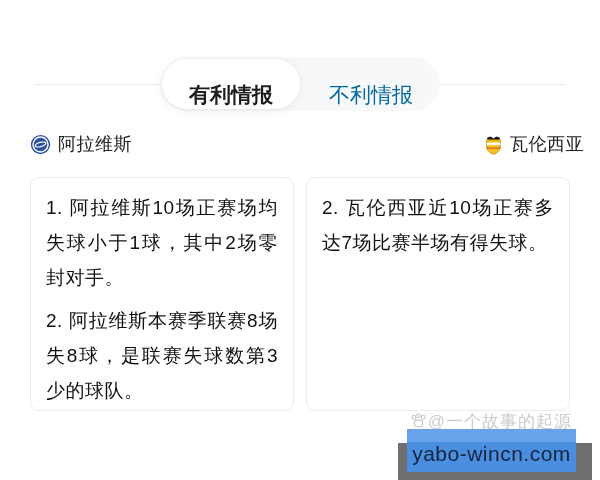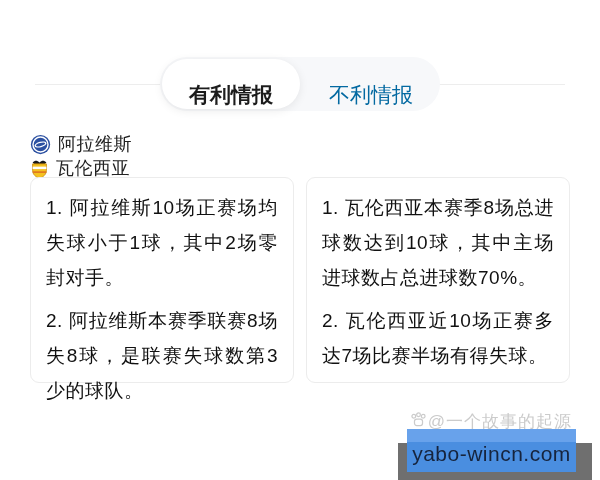--- a/index.html
+++ b/index.html
@@ -29,43 +29,43 @@
   }
   .tab.active {
     background: #ffffff; color: #1c1c1c; font-weight: bold;
     box-shadow: 0 2px 10px rgba(0,0,0,0.08); margin: 2px;
   }
   .tab.inactive { color: #0369a1; }
 
   
   .teams {
     position: absolute; top: 132px; left: 30px; right: 16px;
-    display: flex; justify-content: space-between; align-items: flex-start; flex-direction: column;
+    display: flex; justify-content: space-between; align-items: flex-end;
   }
   .team { display: flex; align-items: center; gap: 7px; }
   .team-name { font-size: 18px; color: #222; letter-spacing: 0.5px; }
   .crest { display: inline-flex; }
 
   
   .cards {
     position: absolute; top: 177px; left: 30px; right: 30px;
     display: flex; gap: 12px;
   }
   .card {
-    flex: 1; min-width: 0; height: 206px; box-sizing: border-box;
+    flex: 1; min-width: 0; height: 234px; box-sizing: border-box;
     background: #ffffff; border: 1.5px solid #ececec; border-radius: 9px;
     padding: 12px 15px; font-size: 19px; line-height: 35px; color: #111;
     text-align: justify; letter-spacing: 0.5px;
   }
   .card p { margin: 0 0 8px 0; }
 
   
   .watermark {
     position: absolute; top: 410px; right: 28px;
-    display: flex; align-items: center; gap: 1px;
+    display: flex; align-items: flex-end; gap: 1px;
     color: #cbcbcb; font-size: 17px; letter-spacing: 1px;
   }
 
   
   .banner-shadow {
     position: absolute; left: 398px; top: 443px; width: 194px; height: 37px;
     background: #6f6f6f; z-index: 3;
   }
   .banner {
     position: absolute; left: 407px; top: 429px; width: 169px; height: 43px;
@@ -113,21 +113,20 @@
     <span class="team-name">瓦伦西亚</span>
   </div>
 </div>
 
 <div class="cards">
   <div class="card">
     <p>1. 阿拉维斯10场正赛场均失球小于1球，其中2场零封对手。</p>
     <p>2. 阿拉维斯本赛季联赛8场失8球，是联赛失球数第3少的球队。</p>
   </div>
   <div class="card">
-    <p>1. 瓦伦西亚本赛季8场总进球数达到10球，其中主场进球数占总进球数70%。</p>
     <p>2. 瓦伦西亚近10场正赛多达7场比赛半场有得失球。</p>
   </div>
 </div>
 
 <div class="watermark">
   <span>
     <svg width="17" height="15" viewBox="0 0 18 16" fill="none" stroke="#cbcbcb" stroke-width="1.3">
       <circle cx="4" cy="4.5" r="2"></circle>
       <circle cx="9" cy="3" r="2"></circle>
       <circle cx="14" cy="4.5" r="2"></circle>

